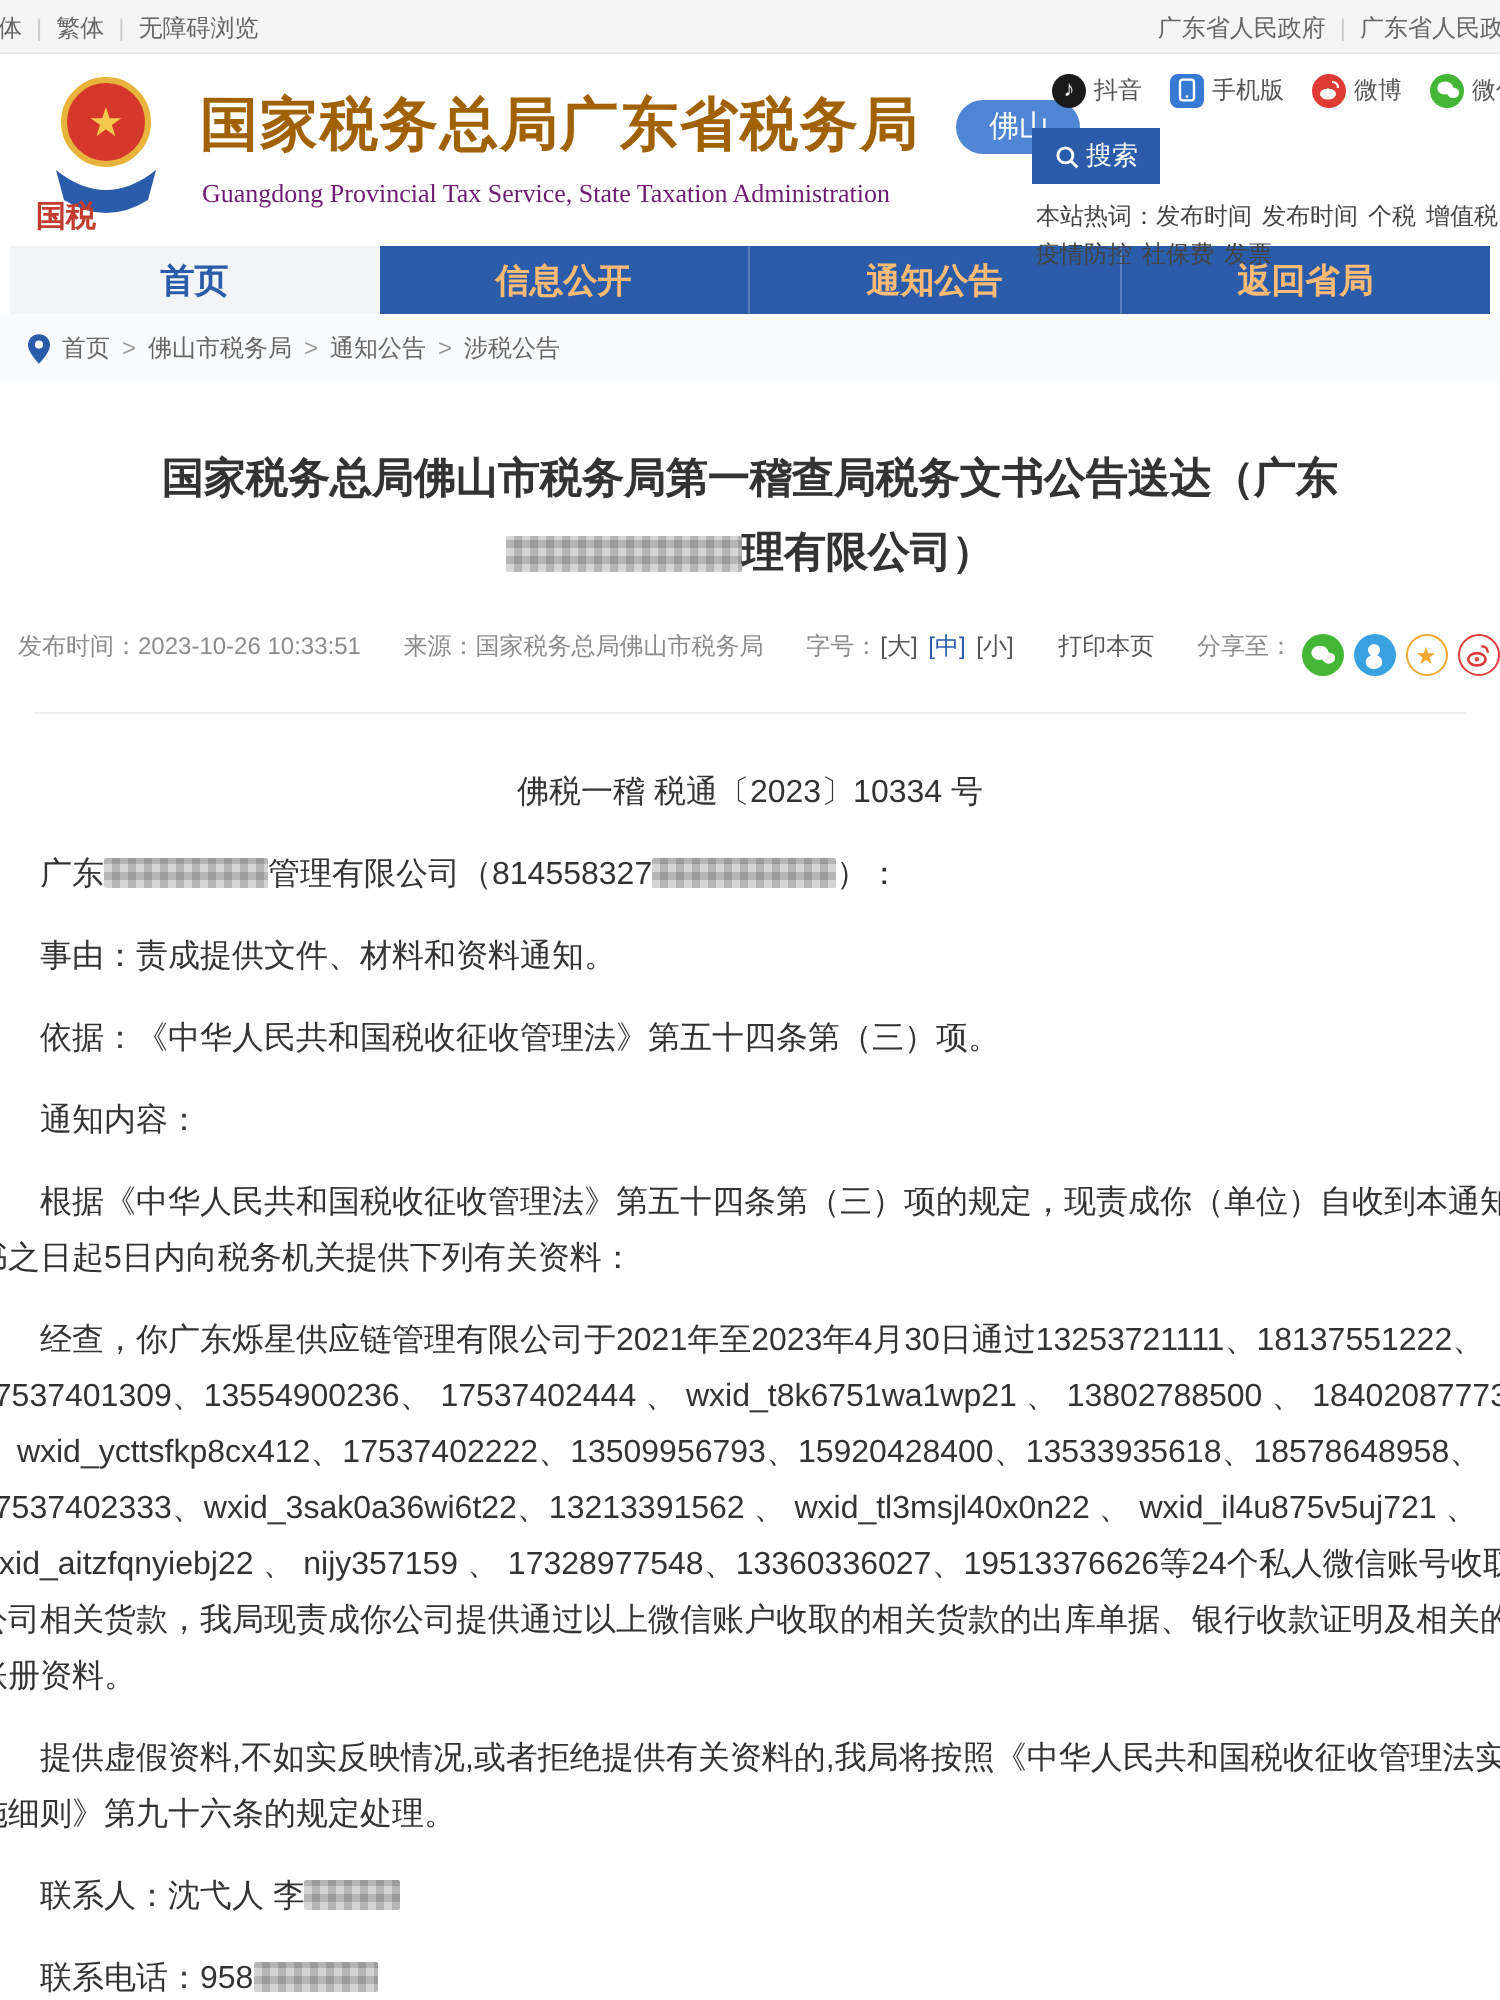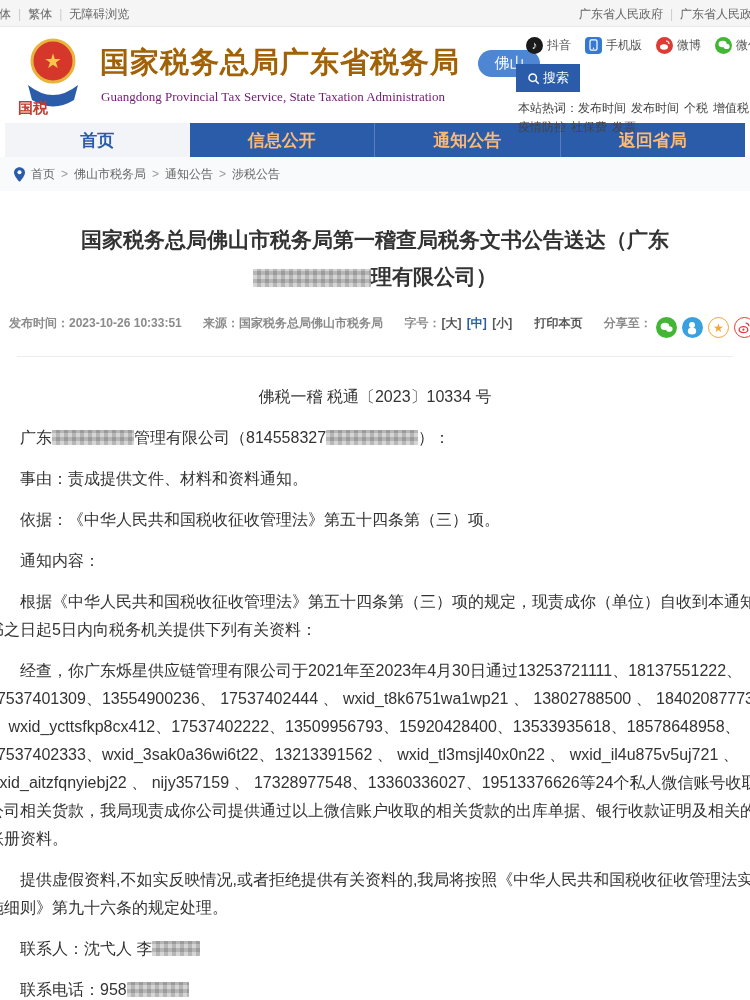--- a/index.html
+++ b/index.html
@@ -44,21 +44,21 @@
 
   
   .crumb-band { height:34px; background:#f9fafb; display:flex; align-items:center; padding:0 14px; }
   .crumb { font-size:12px; color:#666; display:flex; align-items:center; gap:6px; }
   .crumb .ci { cursor:pointer; }
   .crumb .sep { color:#999; }
 
   
   .article-title { width:700px; margin:30px auto 0; text-align:center; font-size:21px;
     font-weight:bold; line-height:37px; color:#333; }
-  .meta-row { margin-top:20px; text-align:left; font-size:12px; color:#8b8b8b; white-space:nowrap;font-weight:bold; }
+  .meta-row { margin-top:20px; text-align:left; font-size:12px; color:#8b8b8b; white-space:nowrap; }
   .meta-row .mi { margin:0 9px; }
   .fs-item { cursor:pointer; color:#555; margin:0 1px; }
   .fs-item.active { color:#2a5caa; }
   .print { cursor:pointer; color:#555; }
   .share-icons { display:inline-flex; gap:5px; vertical-align:-6px; margin-left:4px; }
   .sicon { width:21px; height:21px; border-radius:50%; display:inline-flex; align-items:center;
     justify-content:center; cursor:pointer; font-size:12px; }
   .meta-divider { width:716px; margin:18px auto 0; border-top:1px solid #ededed; }
 
   

